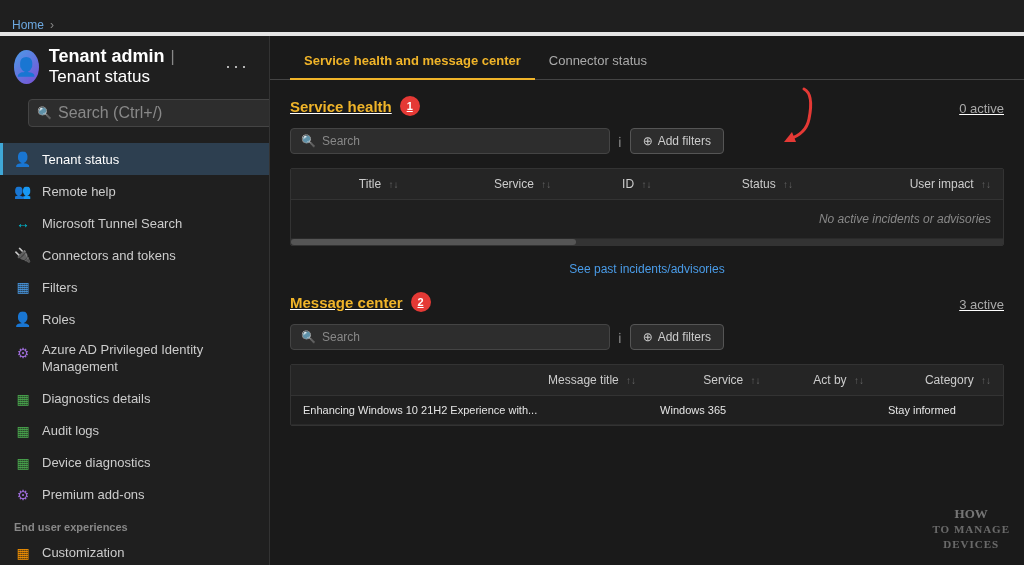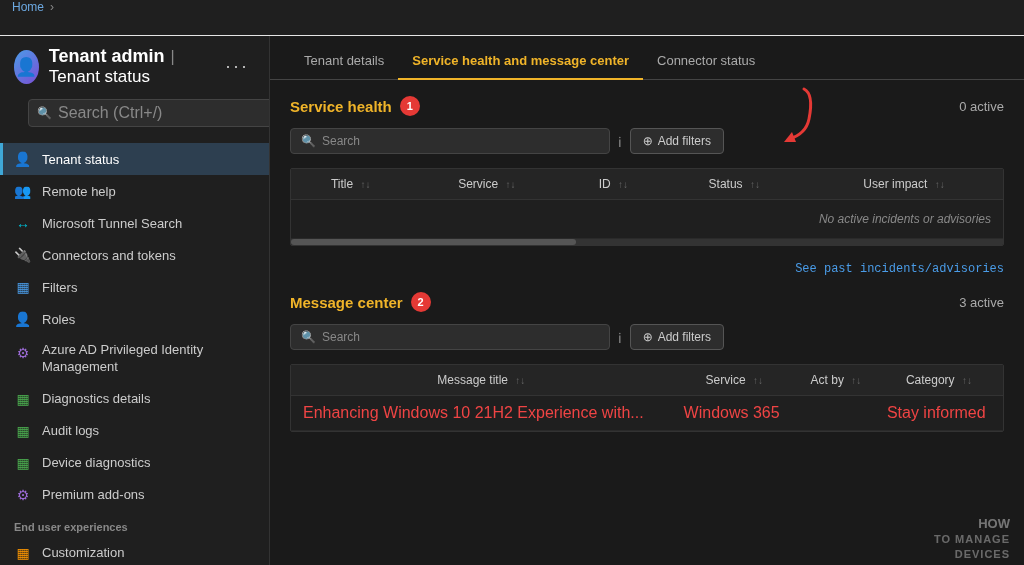--- a/index.html
+++ b/index.html
@@ -9,25 +9,25 @@
       color: #fff;
       width: 1024px;
       height: 565px;
       overflow: hidden;
       display: flex;
       flex-direction: column;
     }
     
     .top-bar {
       background: #1f1f1f;
-      border-bottom: 1px solid #e5e5e5;
+      border-bottom: 4px solid #e5e5e5;
       padding: 0 12px;
       height: 36px;
       display: flex;
-      align-items: flex-start;
+      align-items: flex-end;
     }
     .breadcrumb {
       display: flex;
       align-items: center;
       font-size: 12px;
       color: #6ca8e0;
     }
     .breadcrumb-sep {
       color: #888;
       margin: 0 6px;
@@ -200,23 +200,24 @@
       border-bottom: 2px solid #f0b429;
       font-weight: 600;
     }
     .content-area {
       flex: 1;
       overflow-y: auto;
       padding: 16px 20px;
     }
     .section-header {
       display: flex;
-      align-items: center;
+      align-items: flex-end;
       justify-content: space-between;
       margin-bottom: 12px;
+      text-decoration: underline;
     }
     .section-title {
       display: flex;
       align-items: center;
       gap: 8px;
     }
     .section-title-text {
       font-size: 15px;
       font-weight: 600;
       color: #f0b429;
@@ -289,21 +290,21 @@
     }
     .data-table {
       width: 100%;
       border-collapse: collapse;
       font-size: 12px;
     }
     .data-table th {
       background: #252525;
       color: #ccc;
       padding: 8px 12px;
-      text-align: center;
+      text-align: right;
       font-weight: 500;
       border-bottom: 1px solid #333;
       white-space: nowrap;
     }
     .data-table th .sort-icon {
       color: #666;
       font-size: 10px;
       margin-left: 4px;
     }
     .data-table td {
@@ -325,37 +326,36 @@
     .scroll-thumb {
       position: absolute;
       left: 0;
       top: 0;
       height: 6px;
       width: 40%;
       background: #555;
       border-radius: 3px;
     }
     .see-past-link {
-      text-align: right;
+      text-align: center;
       font-size: 12px;
       margin: 16px 0 16px 0;
-      font-family: Liberation Mono, monospace;
     }
     .see-past-link a {
       color: #4a9ce8;
       text-decoration: none;
       cursor: pointer;
     }
     .relative-wrap {
       position: relative;
     }
     
     .msg-table-row td {
-      color: #ef4444;
-      font-size: 16px;
+      color: #e5e5e5;
+      font-size: 11px;
     }
     
     .nav-list::-webkit-scrollbar { width: 4px; }
     .nav-list::-webkit-scrollbar-track { background: #1a1a1a; }
     .nav-list::-webkit-scrollbar-thumb { background: #444; border-radius: 2px; }
     .content-area::-webkit-scrollbar { width: 4px; }
     .content-area::-webkit-scrollbar-track { background: #1a1a1a; }
     .content-area::-webkit-scrollbar-thumb { background: #444; border-radius: 2px; }
   </style>
 </head>
@@ -445,21 +445,20 @@
       <div class="nav-item">
         <span class="nav-icon orange">▦</span>
         <span>Customization</span>
       </div>
     </div>
   </div>
 
   <div class="main-content relative-wrap" style="position:relative;">
 
     <div class="tabs-bar">
-      <div class="tab">Tenant details</div>
       <div class="tab active">Service health and message center</div>
       <div class="tab">Connector status</div>
     </div>
 
     <div style="position:absolute;top:48px;right:200px;pointer-events:none;z-index:10;">
       <svg width="80" height="60" viewBox="0 0 80 60" fill="none" xmlns="http://www.w3.org/2000/svg">
         <path d="M60 5 Q70 10 65 35 Q62 50 45 55" stroke="#e53935" stroke-width="3" fill="none" stroke-linecap="round"></path>
         <polygon points="40,58 48,48 52,58" fill="#e53935"></polygon>
       </svg>
     </div>
@@ -575,19 +574,19 @@
               <td>Enhancing Windows 10 21H2 Experience with...</td>
               <td>Windows 365</td>
               <td></td>
               <td>Stay informed</td>
             </tr>
           </tbody>
         </table>
       </div>
     </div>
 
-    <div style="position:absolute;bottom:4px;right:14px;text-align:right;font-size:11px;color:rgba(255,255,255,0.35);line-height:1.3;">
+    <div style="position:absolute;bottom:14px;right:14px;text-align:center;font-size:11px;color:rgba(255,255,255,0.35);line-height:1.3;font-family:Liberation Serif, serif;">
       <div style="font-size:13px;font-weight:700;color:rgba(255,255,255,0.4);">HOW</div>
       <div style="font-weight:700;letter-spacing:1px;">TO MANAGE</div>
       <div style="font-weight:700;letter-spacing:1px;">DEVICES</div>
     </div>
   </div>
 </div>
 
 </body></html>

